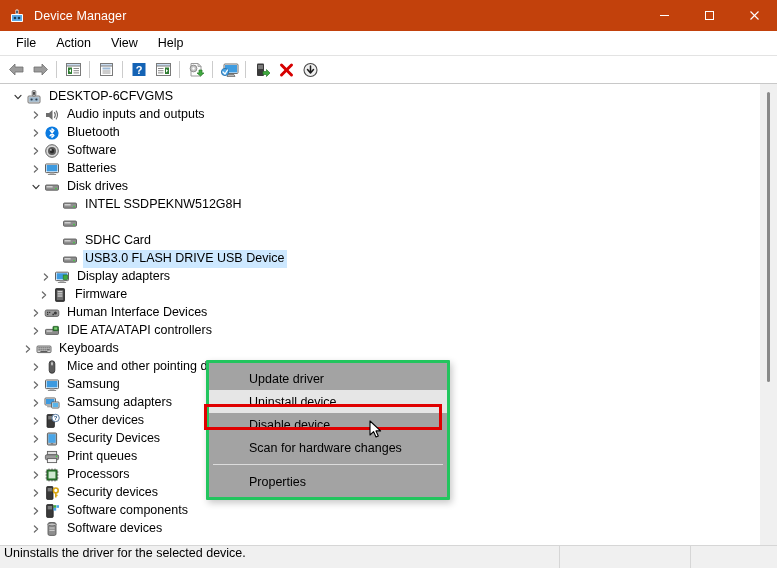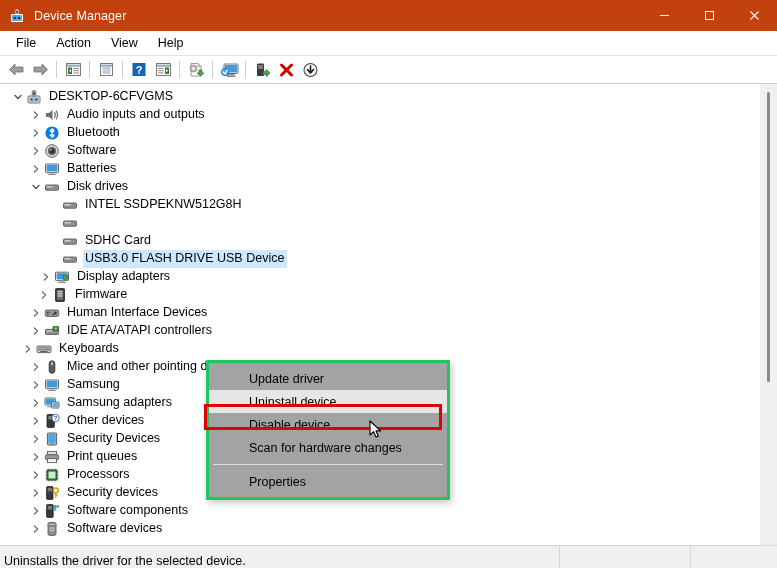--- a/index.html
+++ b/index.html
@@ -169,21 +169,21 @@
     border-radius: 2px;
   }
 
   
   .statusbar {
     height: 22px;
     background: #f0f0f0;
     border-top: 1px solid #d6d6d6;
     flex: 0 0 auto;
     display: flex;
-    align-items: flex-end;
+    align-items: flex-start;
   }
   .status-main {
     flex: 1 1 auto;
     font-size: 12.5px;
     color: #000000;
     padding-left: 4px;
     white-space: nowrap;
     overflow: hidden;
   }
   .status-pane {

